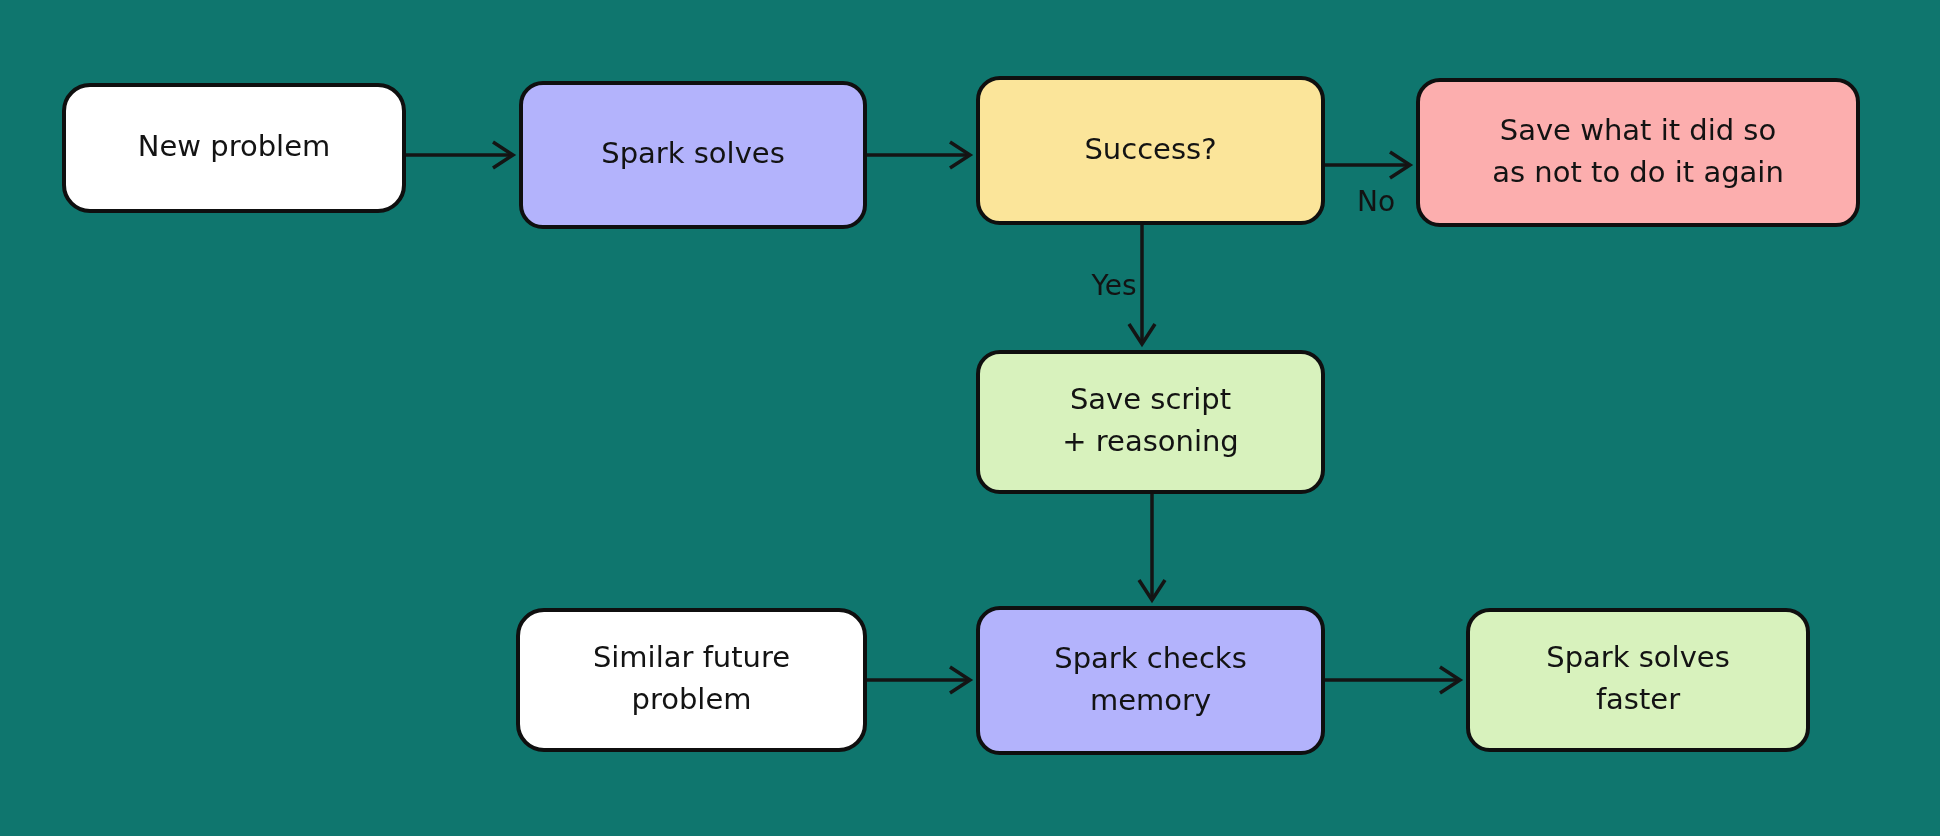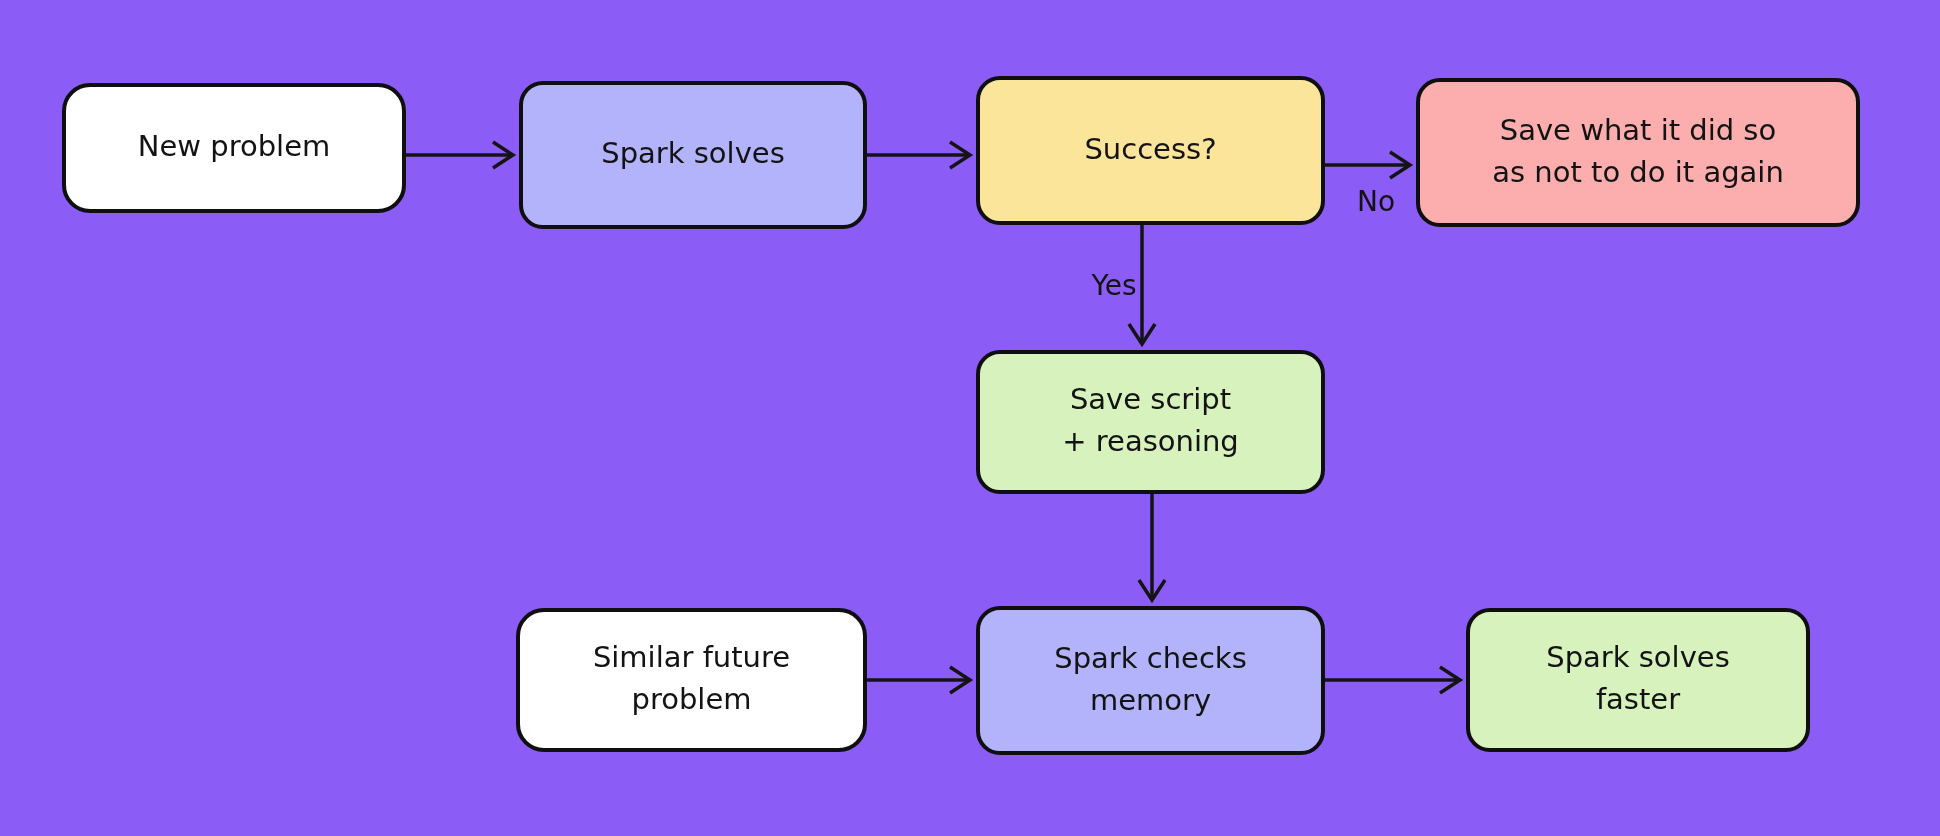--- a/index.html
+++ b/index.html
@@ -10,21 +10,21 @@
   body {
     width: 1940px;
     height: 836px;
     overflow: hidden;
     font-family: "DejaVu Sans", sans-serif;
   }
   #flow-root {
     position: relative;
     width: 1940px;
     height: 836px;
-    background: #8b5cf6;
+    background: #0f766e;
   }
   svg#flow-svg {
     display: block;
     width: 1940px;
     height: 836px;
   }
   .node-shape {
     stroke: #0f0f0f;
     stroke-width: 4;
   }

